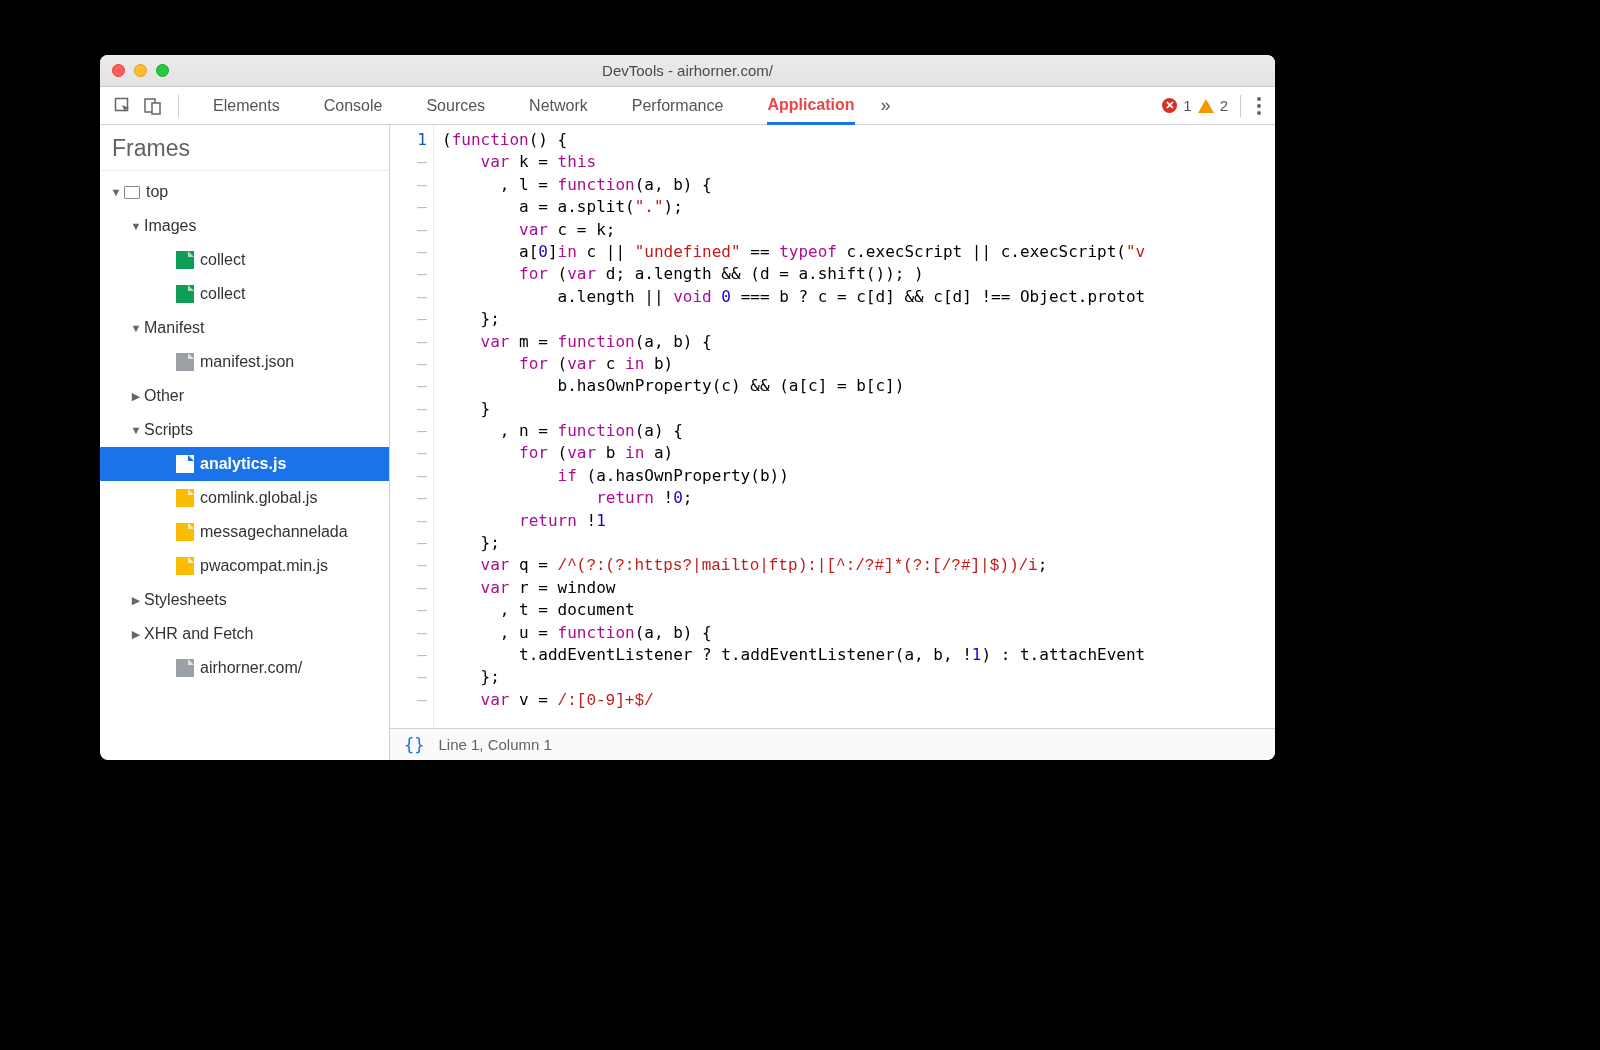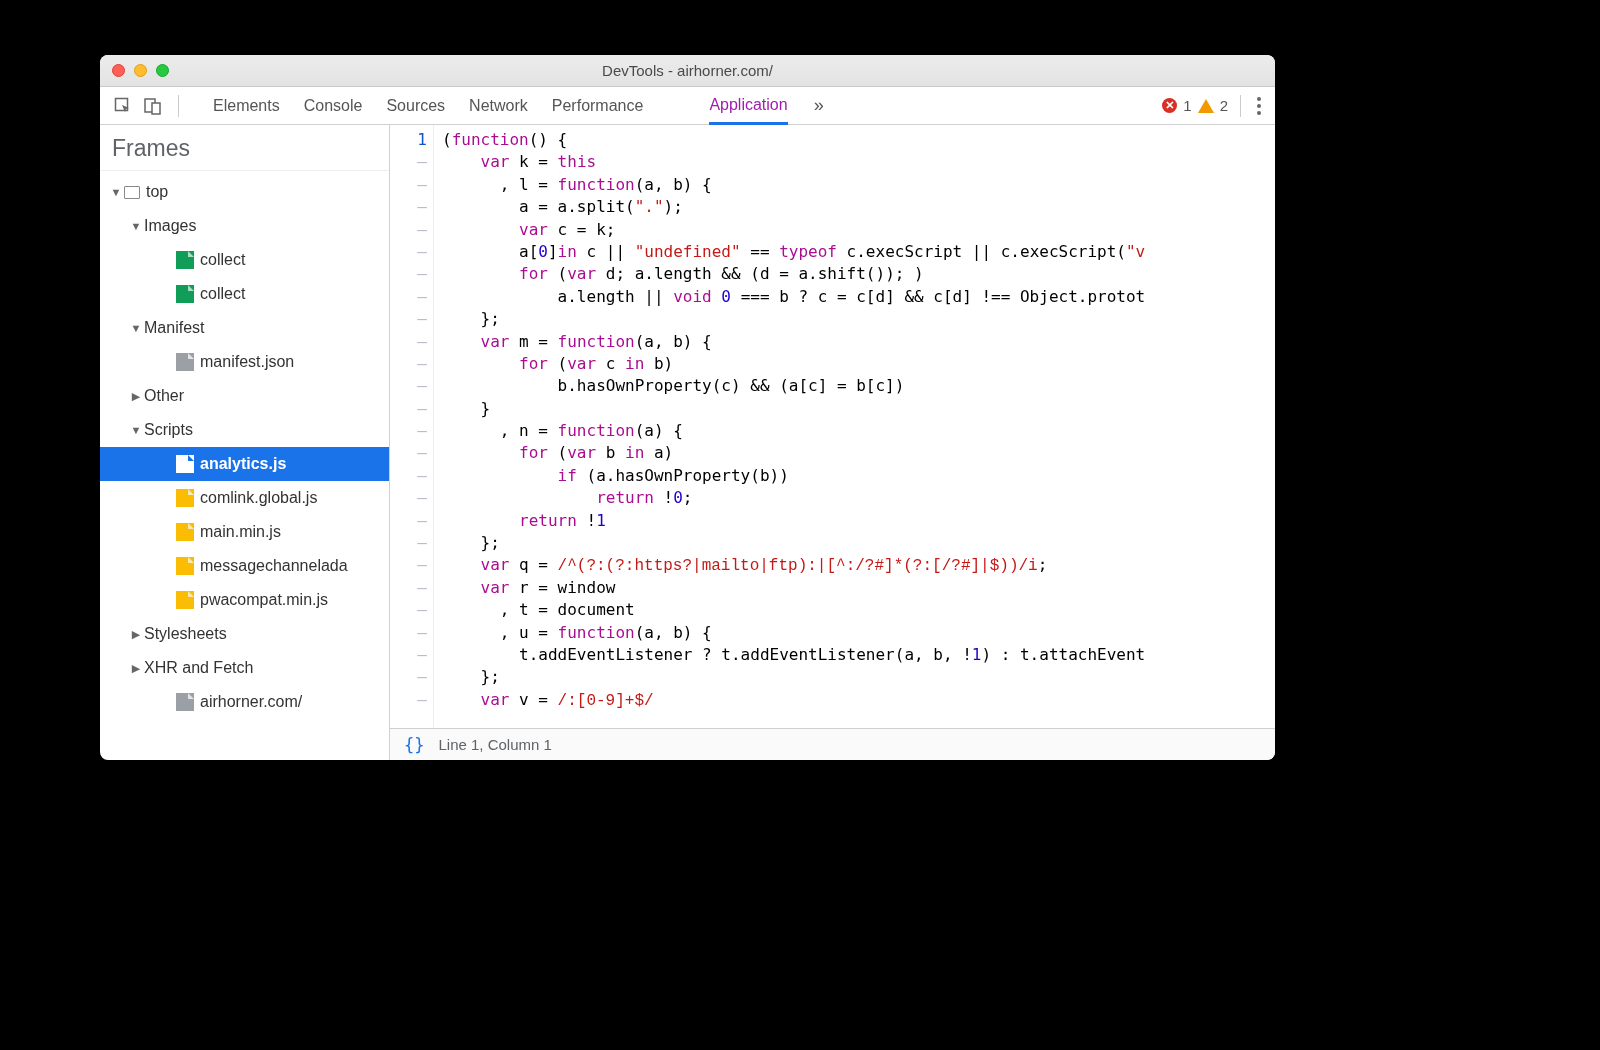--- a/index.html
+++ b/index.html
@@ -44,23 +44,23 @@
     height: 38px;
     border-bottom: 1px solid #d0d0d0;
     display:flex;
     align-items:center;
     padding: 0 10px;
     gap: 4px;
     font-size: 16px;
     color:#555;
   }
   .toolbar .icon-btn { width:26px; height:26px; display:flex; align-items:center; justify-content:center; color:#666; }
-  .tabs { display:flex; gap:24px; margin-left:22px; align-items:center; height:100%;justify-content:flex-end; }
+  .tabs { display:flex; gap:44px; margin-left:22px; align-items:center; height:100%;justify-content:flex-end; }
   .tab { cursor:pointer; height:100%; display:flex; align-items:center; color:#555; }
-  .tab.active { color:#a21caf; border-bottom:3px solid #1a73e8; margin-bottom:-1px; font-weight:400;margin-left:42px; }
+  .tab.active { color:#ef4444; border-bottom:3px solid #1a73e8; margin-bottom:-1px; font-weight:700; }
   .spacer { flex:1; }
   .badges { display:flex; align-items:center; gap:6px; font-size:15px; color:#555;}
   .err-circle { width:15px;height:15px;border-radius:50%;background:#d93025;color:#fff;display:flex;align-items:center;justify-content:center;font-size:11px;font-weight:bold;}
   .warn-tri { width:0;height:0;border-left:8px solid transparent;border-right:8px solid transparent;border-bottom:14px solid #f29900; position:relative;}
   .vdiv { width:1px; height:22px; background:#ccc; margin:0 8px;}
   .kebab { display:flex; flex-direction:column; gap:3px; padding:4px;}
   .kebab span{width:4px;height:4px;border-radius:50%;background:#666;}
   .body { flex:1; display:flex; overflow:hidden;}
   .sidebar { width:290px; border-right:1px solid #d0d0d0; display:flex; flex-direction:column; font-size:16px; color:#333; overflow:hidden;}
   .side-head { padding:10px 12px 8px; color:#5f6368; font-size:23px; border-bottom:1px solid #eee;}
@@ -190,25 +190,20 @@
             <span>analytics.js</span>
           </div>
           <div class="node lv2">
             <span class="twisty"></span>
             <span class="ic docy"></span>
             <span>comlink.global.js</span>
           </div>
           <div class="node lv2">
             <span class="twisty"></span>
             <span class="ic docy"></span>
-            <span>main.min.js</span>
-          </div>
-          <div class="node lv2">
-            <span class="twisty"></span>
-            <span class="ic docy"></span>
             <span>messagechannelada</span>
           </div>
           <div class="node lv2">
             <span class="twisty"></span>
             <span class="ic docy"></span>
             <span>pwacompat.min.js</span>
           </div>
           <div class="node lv1">
             <span class="twisty">▶</span>
             <span>Stylesheets</span>

